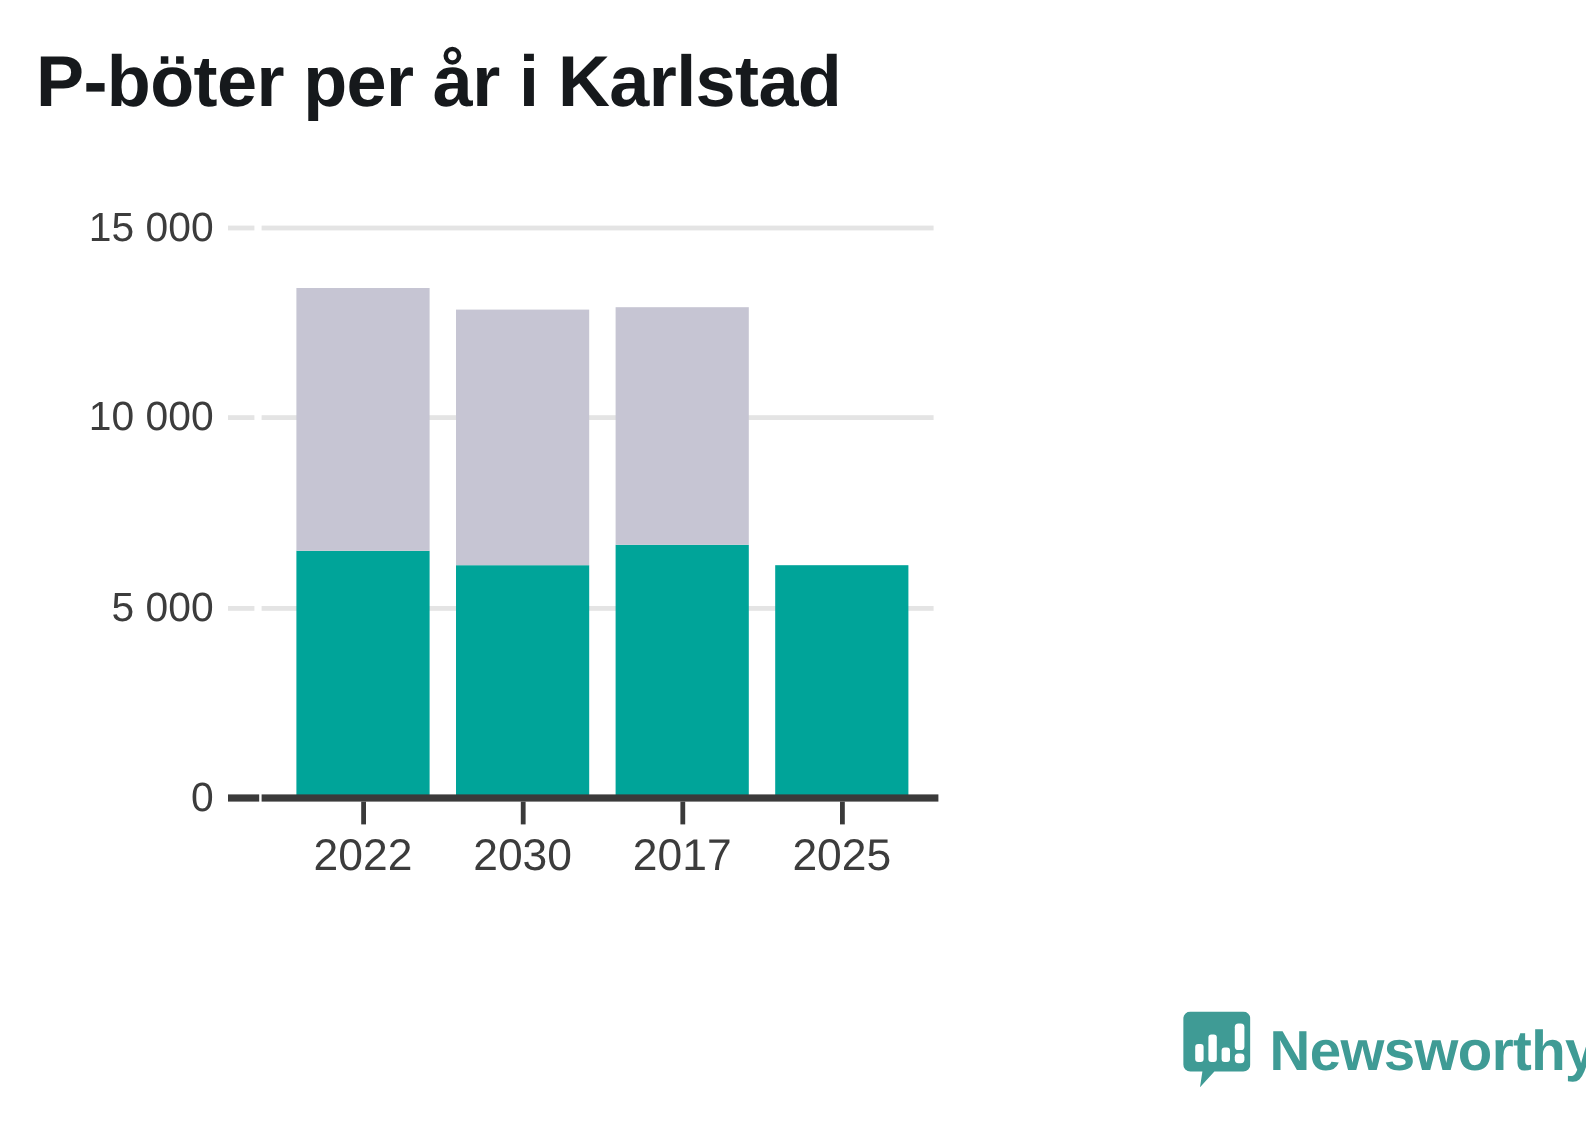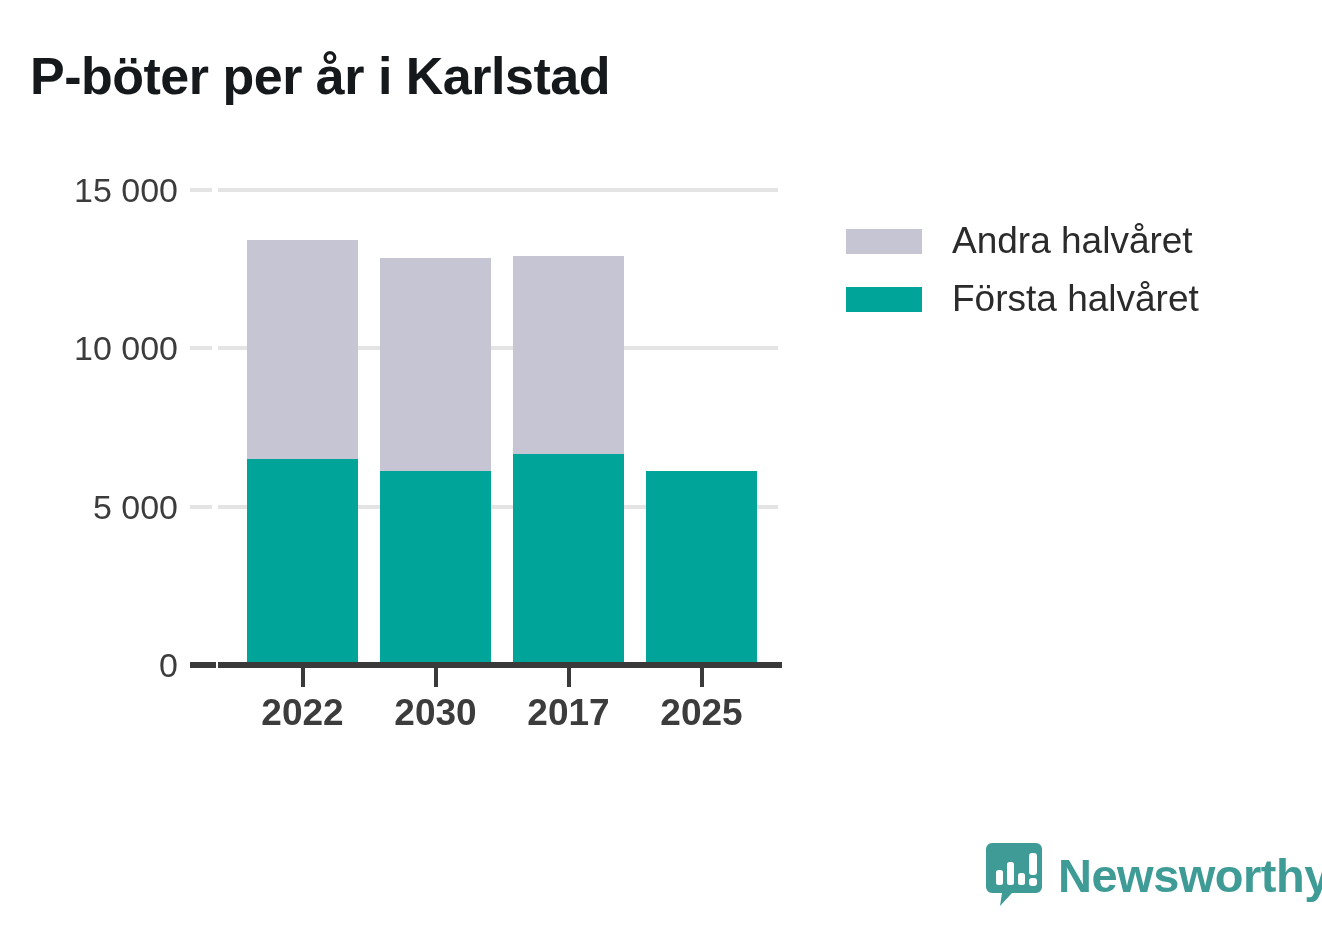--- a/index.html
+++ b/index.html
@@ -17,22 +17,22 @@
 
   #chart-root {
     position: absolute;
     inset: 0;
   }
 
   
   #chart-title {
     position: absolute;
     left: 30px;
-    top: 46px;
-    font-size: 52px;
+    top: 33px;
+    font-size: 60px;
     font-weight: bold;
     color: #16191c;
     letter-spacing: -0.5px;
     white-space: nowrap;
   }
 
   
   #plot-area {
     position: absolute;
     left: 218px;
@@ -110,21 +110,20 @@
     z-index: 3;
   }
   .x-tick-label {
     position: absolute;
     top: 692px;
     width: 160px;
     text-align: center;
     font-size: 37px;
     color: #3c3c3c;
     white-space: nowrap;
-    font-weight: bold;
   }
 
   
   #chart-legend {
     position: absolute;
     left: 846px;
     top: 212px;
   }
   .legend-item {
     position: relative;
@@ -213,30 +212,20 @@
       <div class="x-tick-mark" style="left: 300.5px;"></div>
       <div class="x-tick-label" style="left: 222.5px;">2022</div>
       <div class="x-tick-mark" style="left: 433.5px;"></div>
       <div class="x-tick-label" style="left: 355.5px;">2030</div>
       <div class="x-tick-mark" style="left: 566.5px;"></div>
       <div class="x-tick-label" style="left: 488.5px;">2017</div>
       <div class="x-tick-mark" style="left: 699.5px;"></div>
       <div class="x-tick-label" style="left: 621.5px; text-align: center;">2025</div>
     </div>
 
-  <div id="chart-legend">
-      <div class="legend-item">
-        <div class="legend-swatch second-half"></div>
-        <div class="legend-label">Andra halvåret</div>
-      </div>
-      <div class="legend-item">
-        <div class="legend-swatch first-half"></div>
-        <div class="legend-label">Första halvåret</div>
-      </div>
-    </div>
 
   <div id="newsworthy-logo">
     <svg id="newsworthy-mark" viewBox="0 0 56 64" xmlns="http://www.w3.org/2000/svg">
       <path d="M6,0 H50 A6,6 0 0 1 56,6 V44 A6,6 0 0 1 50,50 H26 L14,63 L16,50 H6 A6,6 0 0 1 0,44 V6 A6,6 0 0 1 6,0 Z" fill="#3f9b95"></path>
       <rect x="10" y="27" width="7" height="15" rx="2.5" fill="#ffffff"></rect>
       <rect x="21" y="19" width="7" height="23" rx="2.5" fill="#ffffff"></rect>
       <rect x="32" y="30" width="7" height="12" rx="2.5" fill="#ffffff"></rect>
       <rect x="43" y="10" width="8" height="22" rx="3" fill="#ffffff"></rect>
       <rect x="43" y="35" width="8" height="8" rx="3" fill="#ffffff"></rect>
     </svg>

